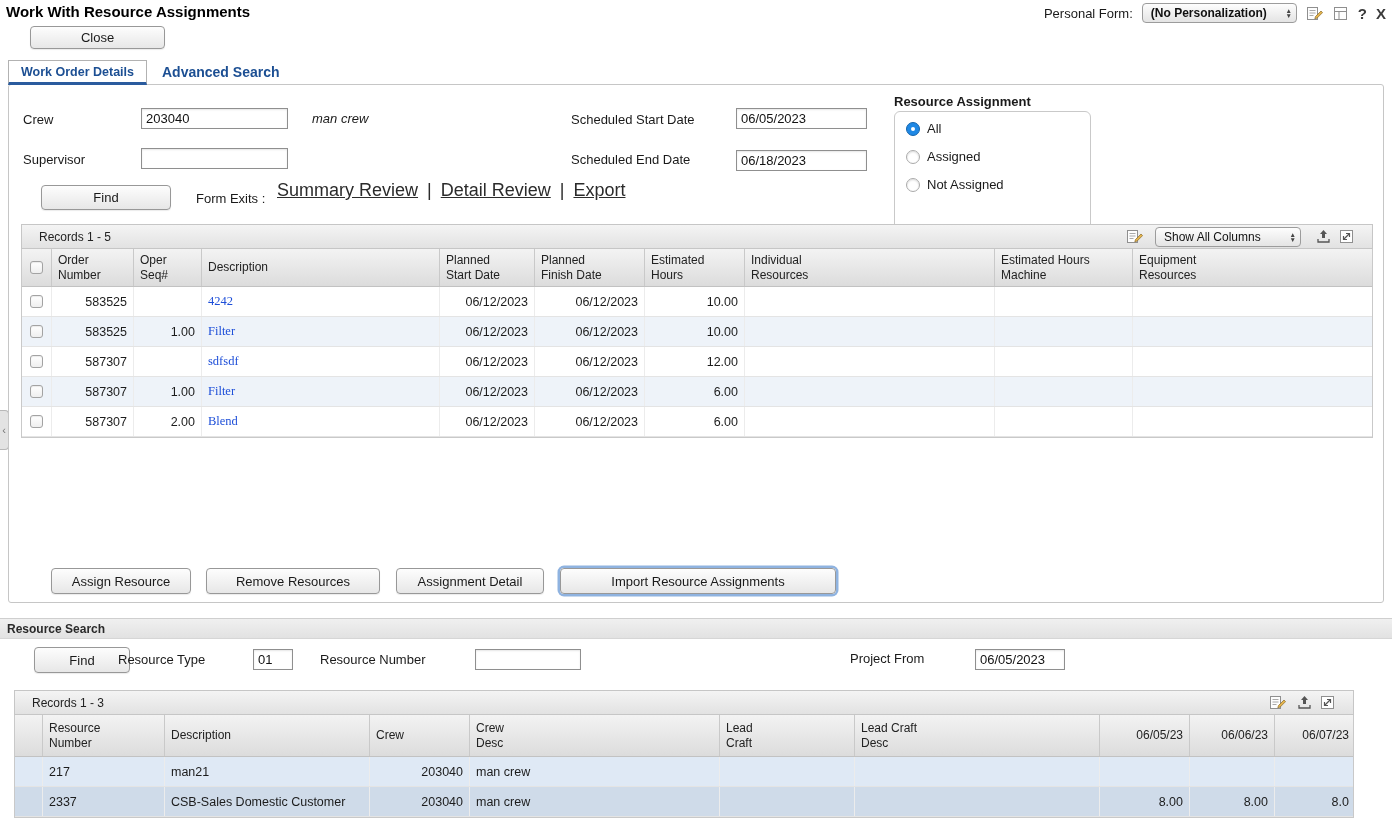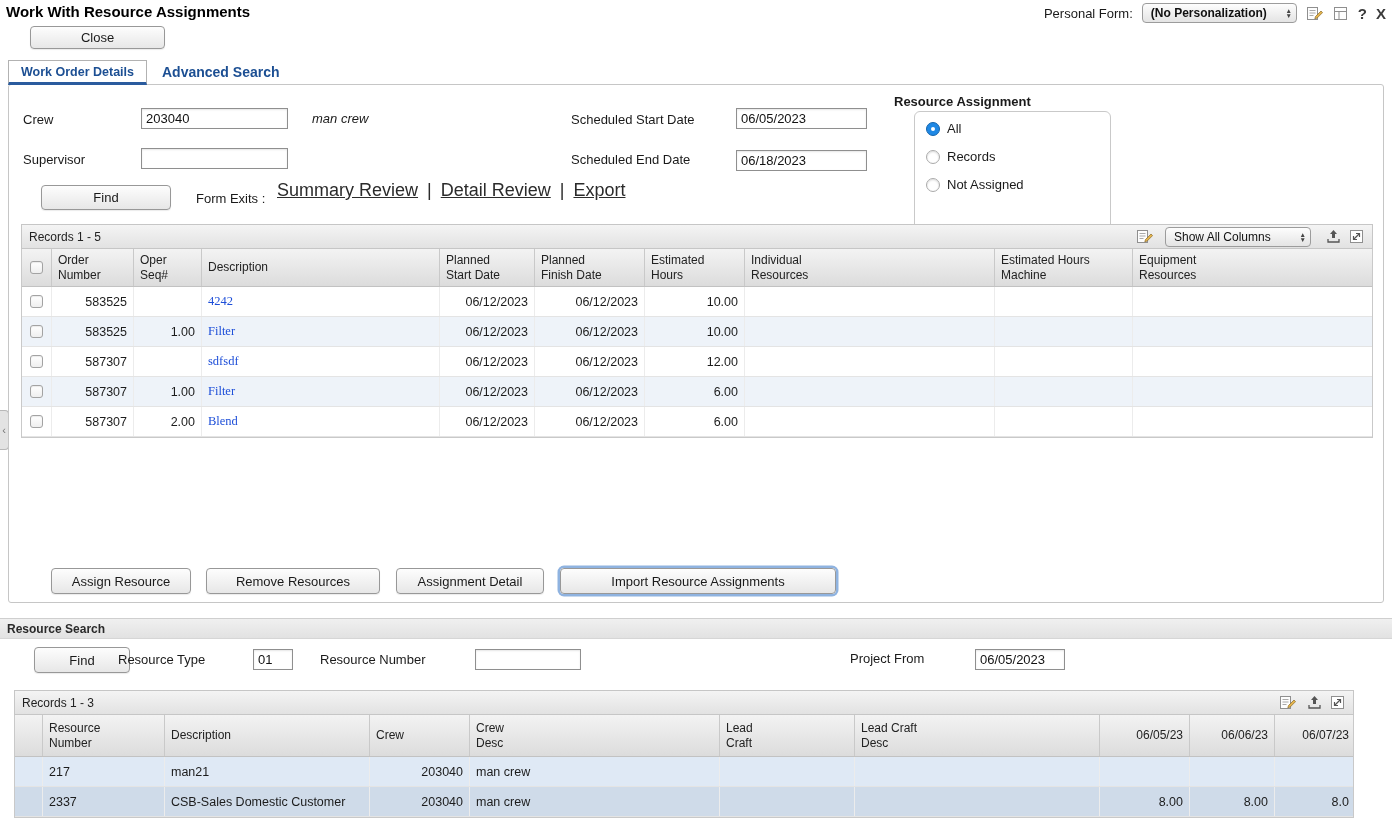--- a/index.html
+++ b/index.html
@@ -12,21 +12,21 @@
   .btn { display:flex; align-items:center; justify-content:center; font-size:13px; color:#1a1a1a;
          background:linear-gradient(#fdfdfd,#e7e7e7); border:1px solid #989898; border-radius:4px;
          box-shadow:0 1px 1px rgba(0,0,0,.08); white-space:nowrap; cursor:default; font-family:inherit;margin-left:20px; }
   .inp { border:1px solid #8f8f8f; background:#fff; font-size:13px; color:#111; padding:1px 4px;
          height:21px; font-family:inherit; box-shadow:inset 0 1px 2px rgba(0,0,0,.10); }
   .mselect { display:flex; align-items:center; justify-content:space-between; gap:6px;
              background:linear-gradient(#fdfdfd,#e4e4e4); border:1px solid #9c9c9c; border-radius:4px;
              padding:0 4px 0 8px; font-size:12px; color:#111; height:20px; }
   .stepper { display:flex; flex-direction:column; line-height:5px; font-size:6.5px; color:#444; }
   .recbar { display:flex; align-items:center; background:linear-gradient(#f4f4f4,#e2e2e2);
-            border:1px solid #c6c6c6; font-size:12px; color:#222; padding:0 7px; }
+            border:1px solid #c6c6c6; font-size:12px; color:#222; padding:0 17px; }
   .recspacer { flex:1; }
   .gtable { border:1px solid #c9c9c9; border-top:none; background:#fff; overflow:hidden; }
   .ghead { display:flex; background:linear-gradient(#f3f3f3,#dcdcdc); border-bottom:1px solid #c2c2c2; }
   .hc { display:flex; flex-direction:column; justify-content:center; padding:2px 6px; font-size:12px;
         color:#222; border-right:1px solid #c9c9c9; line-height:15px; overflow:hidden; white-space:nowrap; flex:none; }
   .hc:last-child { border-right:none; }
   .hre { align-items:flex-end; }
   .hl:empty { display:none; }
   .grow { display:flex; height:30px; border-bottom:1px solid #e4e4e4; background:#fff; }
   .grow.alt { background:#eef3f9; }
@@ -113,28 +113,28 @@
     <span class="lbl abs" style="left:14px;top:67px;">Supervisor</span>
     <input class="inp abs" style="left: 132px; top: 63px; width: 147px;" value="">
 
     <span class="lbl abs" style="left:562px;top:27px;">Scheduled Start Date</span>
     <input class="inp abs" style="left: 727px; top: 23px; width: 131px;" value="06/05/2023">
 
     <span class="lbl abs" style="left:562px;top:67px;">Scheduled End Date</span>
     <input class="inp abs" style="left: 727px; top: 65px; width: 131px;" value="06/18/2023">
 
     <span class="lbl abs bold" style="left:885px;top:9px;">Resource Assignment</span>
-    <div class="abs" style="left:885px;top:26px;width:197px;height:124px;border:1px solid #c9c9c9;border-radius:6px;margin-left:20px;">
+    <div class="abs" style="left:885px;top:26px;width:197px;height:124px;border:1px solid #c9c9c9;border-radius:6px;">
       <div class="radio-row" style="top:9px;">
         <span class="radio sel"></span>
         <span class="lbl">All</span>
       </div>
       <div class="radio-row" style="top:37px;">
         <span class="radio"></span>
-        <span class="lbl">Records</span>
+        <span class="lbl">Assigned</span>
       </div>
       <div class="radio-row" style="top:65px;">
         <span class="radio"></span>
         <span class="lbl">Not Assigned</span>
       </div>
     </div>
 
     <button class="btn abs" style="left:12px;top:100px;width:130px;height:25px;">Find</button>
     <span class="lbl abs" style="left:187px;top:106px;">Form Exits :</span>
     <div class="abs" style="left:268px;top:95px;display:flex;align-items:baseline;gap:9px;">

